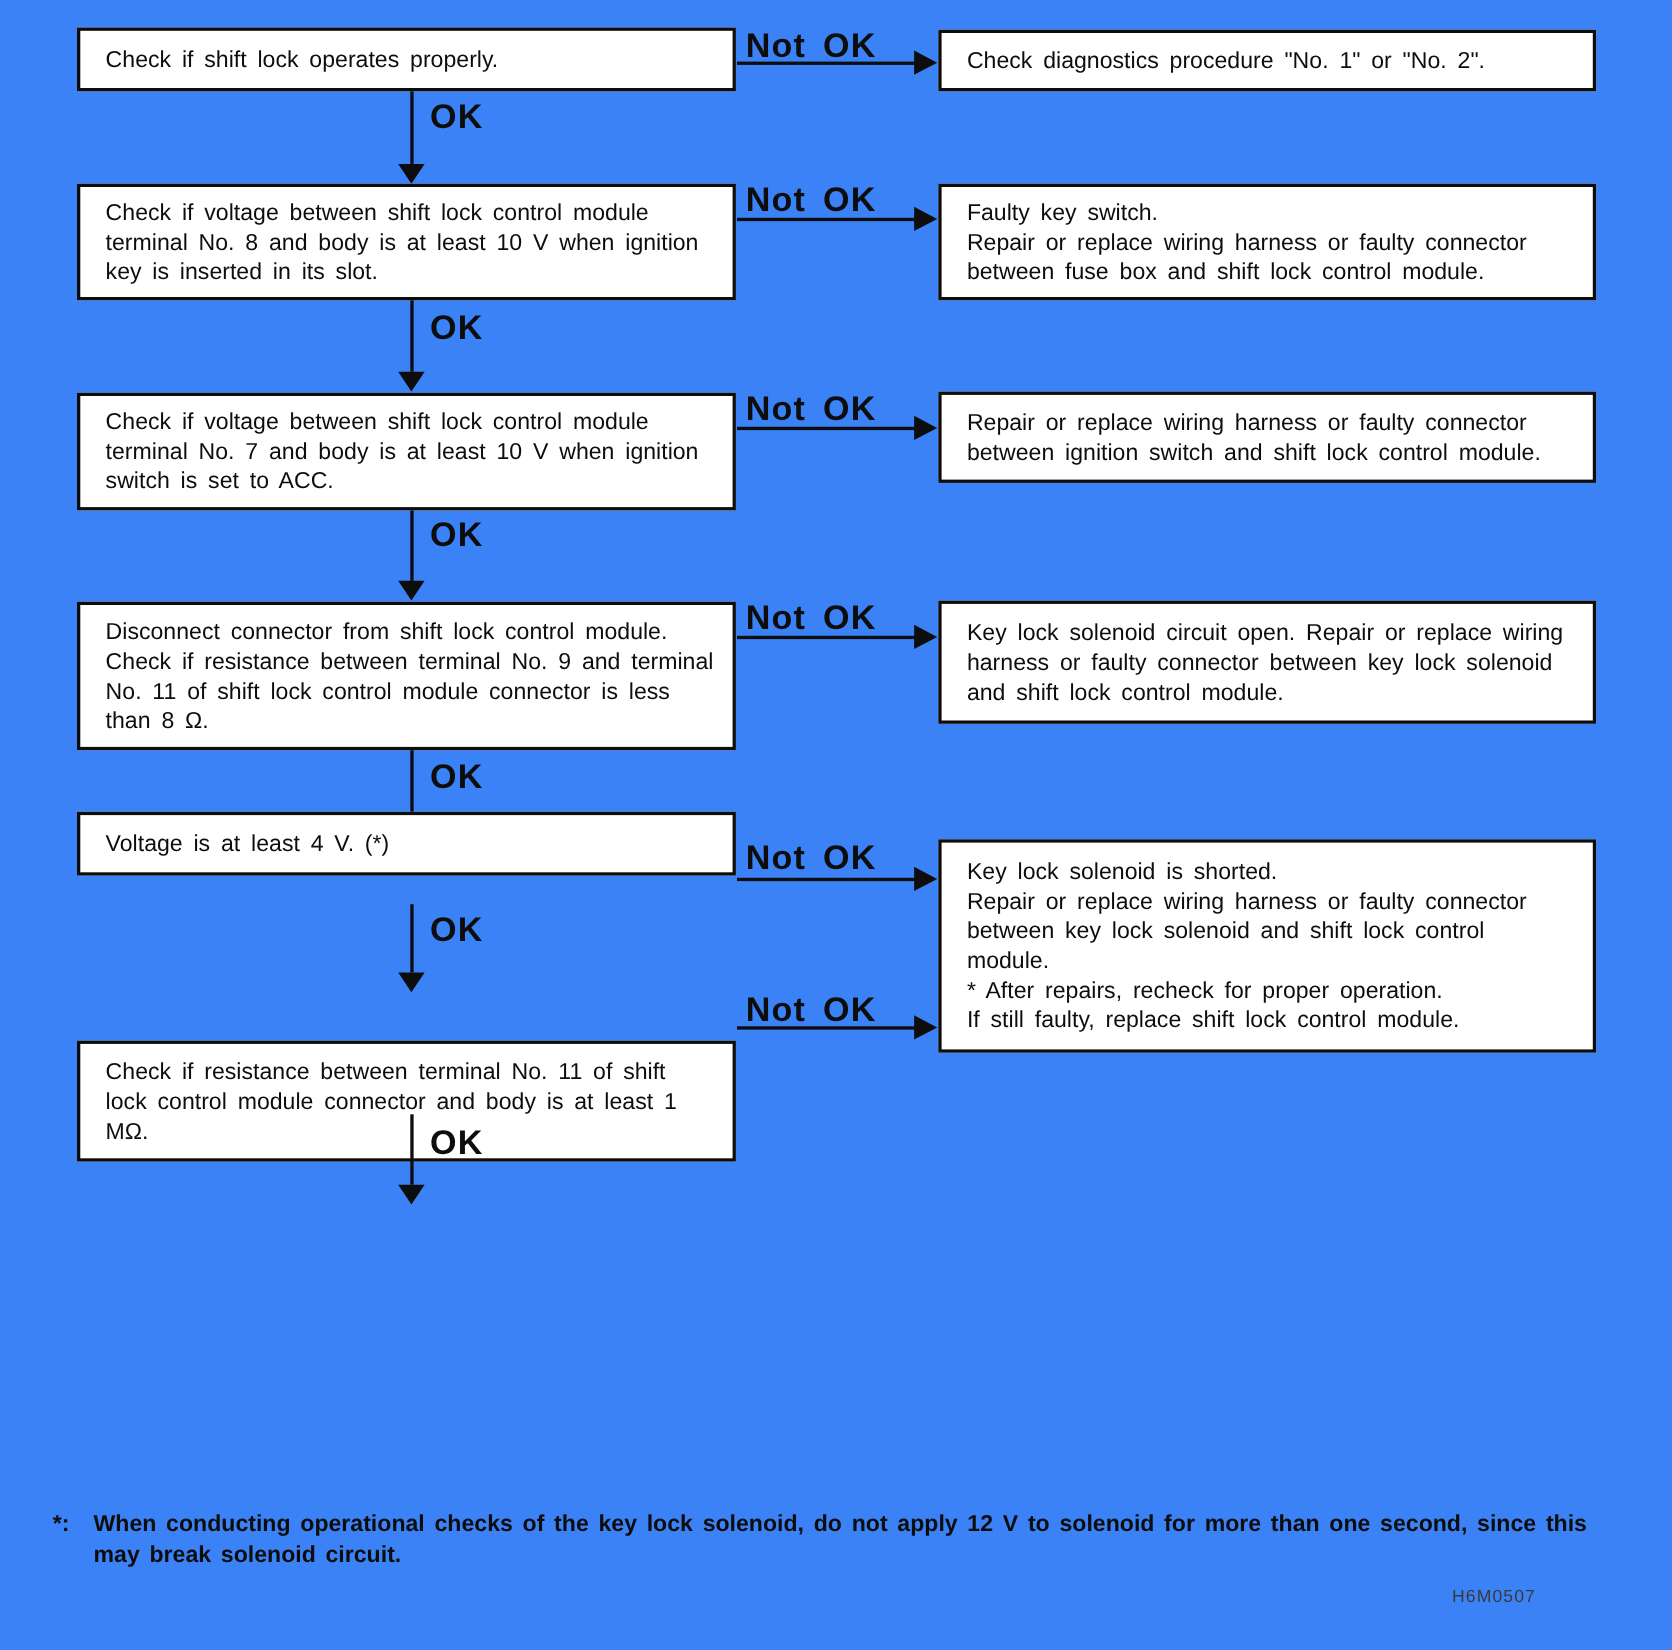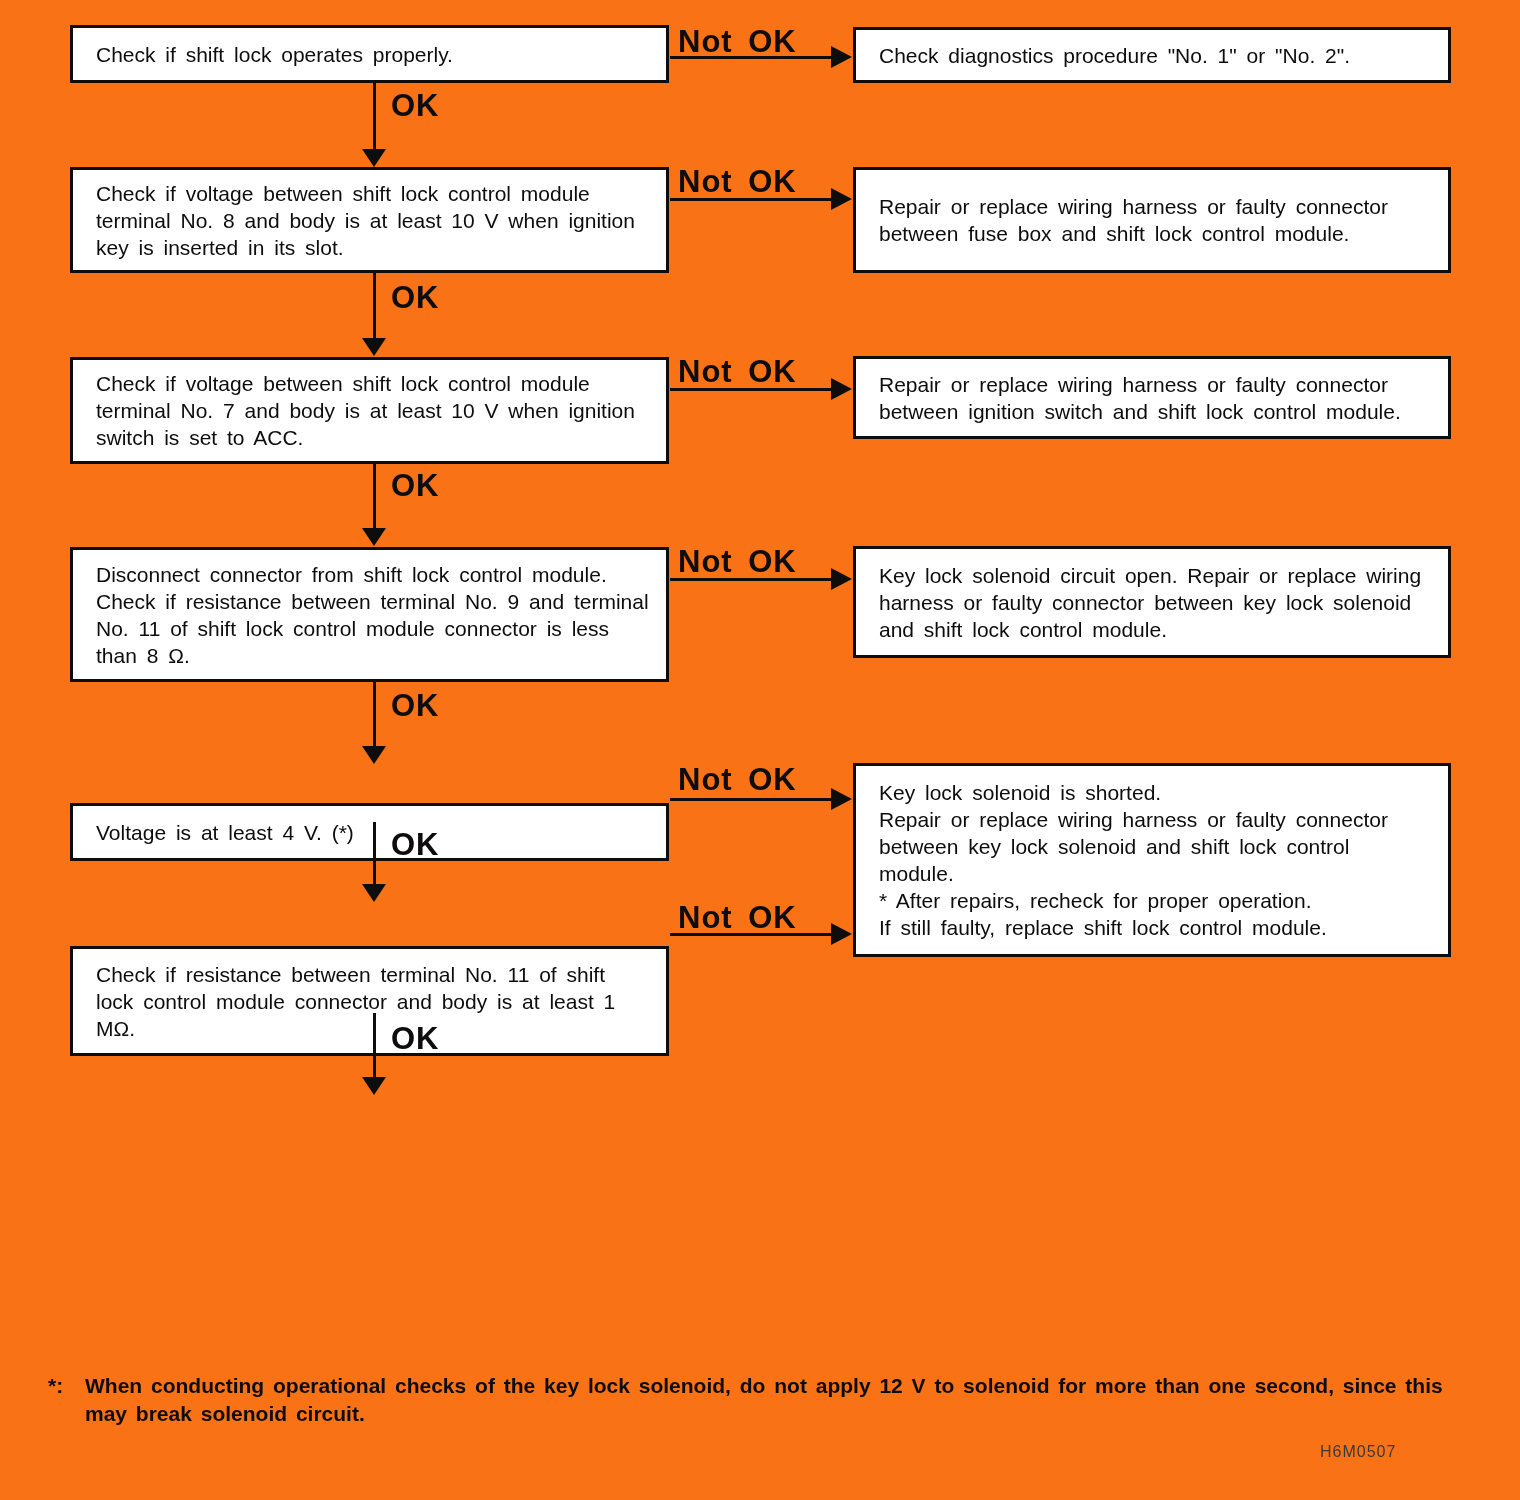--- a/index.html
+++ b/index.html
@@ -1,17 +1,17 @@
 <!DOCTYPE html>
 <html><head>
 <meta charset="utf-8">
 <style>
   html,body { margin:0; padding:0; background:#ffffff; }
   #page {
-    position:relative; width:1520px; height:1500px; background:#f97316;
+    position:relative; width:1520px; height:1500px; background:#3b82f6;
     font-family:"Liberation Sans", sans-serif; color:#0d0d0d;
   }
   .box {
     position:absolute; box-sizing:border-box; background:#ffffff;
     border:3px solid #0d0d0d; display:flex; flex-direction:column;
     justify-content:center; padding:6px 16px 6px 23px;
     font-size:21px; line-height:27px; word-spacing:4px;
   }
   .box-left  { left:70px;  width:599px; }
   .box-right { left:853px; width:598px; }
@@ -56,20 +56,21 @@
   <div class="varrow" style="top:149px"></div>
   <span class="lbl ok-lbl" style="top:88px">OK</span>
 
   <div class="box box-left" style="top:167px;height:106px">
     <div class="bline">Check if voltage between shift lock control module terminal No. 8 and body is at least 10 V when ignition key is inserted in its slot.</div>
   </div>
   <span class="lbl nok-lbl" style="top:164px">Not OK</span>
   <div class="hline" style="top:198px"></div>
   <div class="harrow" style="top:188px"></div>
   <div class="box box-right" style="top:167px;height:106px">
+    <div class="bline">Faulty key switch.</div>
     <div class="bline">Repair or replace wiring harness or faulty connector between fuse box and shift lock control module.</div>
   </div>
   <div class="vline" style="top:273px;height:65px"></div>
   <div class="varrow" style="top:338px"></div>
   <span class="lbl ok-lbl" style="top:280px">OK</span>
 
   <div class="box box-left" style="top:357px;height:107px">
     <div class="bline">Check if voltage between shift lock control module terminal No. 7 and body is at least 10 V when ignition switch is set to ACC.</div>
   </div>
   <span class="lbl nok-lbl" style="top:354px">Not OK</span>
@@ -89,21 +90,21 @@
   <span class="lbl nok-lbl" style="top:544px">Not OK</span>
   <div class="hline" style="top:578px"></div>
   <div class="harrow" style="top:568px"></div>
   <div class="box box-right" style="top:546px;height:112px">
     <div class="bline">Key lock solenoid circuit open. Repair or replace wiring harness or faulty connector between key lock solenoid and shift lock control module.</div>
   </div>
   <div class="vline" style="top:682px;height:64px"></div>
   <div class="varrow" style="top:746px"></div>
   <span class="lbl ok-lbl" style="top:688px">OK</span>
 
-  <div class="box box-left" style="top:803px;height:58px">
+  <div class="box box-left" style="top:738px;height:58px">
     <div class="bline">Voltage is at least 4 V. (*)</div>
   </div>
   <span class="lbl nok-lbl" style="top:762px">Not OK</span>
   <div class="hline" style="top:798px"></div>
   <div class="harrow" style="top:788px"></div>
   <div class="box box-right" style="top:763px;height:194px">
     <div class="bline">Key lock solenoid is shorted.</div>
     <div class="bline">Repair or replace wiring harness or faulty connector between key lock solenoid and shift lock control module.</div>
     <div class="bline">* After repairs, recheck for proper operation.</div>
     <div class="bline">If still faulty, replace shift lock control module.</div>

